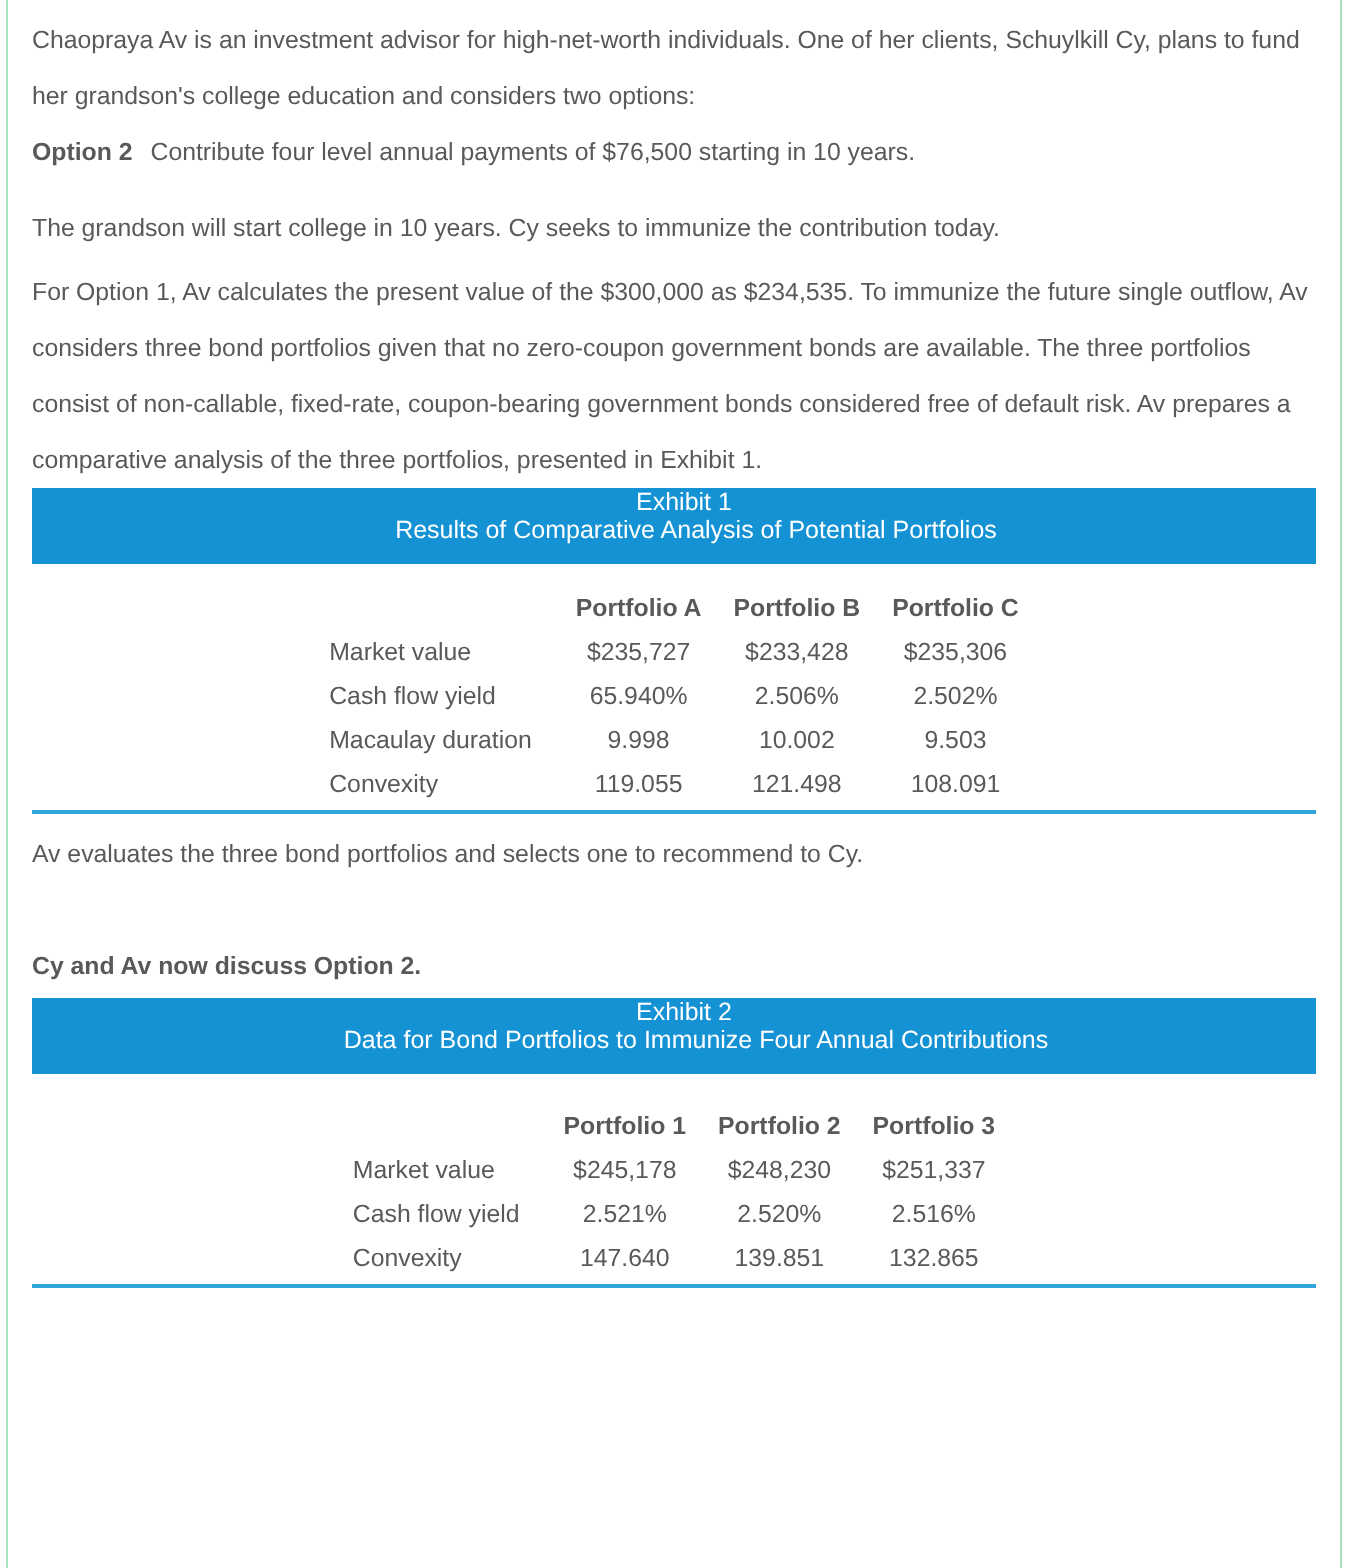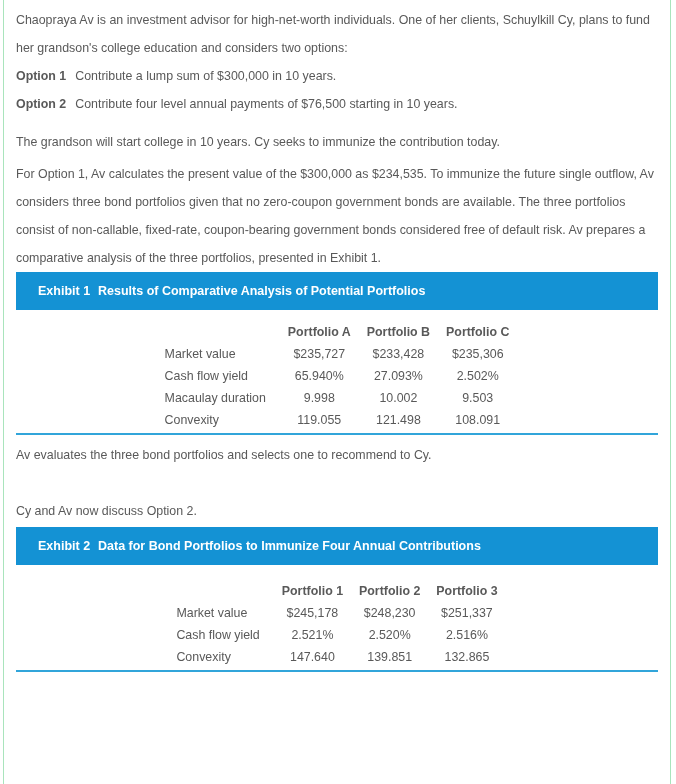--- a/index.html
+++ b/index.html
@@ -6,43 +6,40 @@
   html,body { width:676px; height:784px; background:#fff; overflow:hidden;
               font-family:"Liberation Sans","DejaVu Sans",sans-serif; }
   .page { margin-left:3px; width:668px; min-height:784px;
           border-left:1px solid #a9e4bc; border-right:1px solid #a9e4bc;
           padding:6px 12px 0 12px; }
   .para { font-size:12.4px; line-height:28px; color:#595959; }
   .option-row { font-size:12.4px; line-height:28px; color:#595959; }
   .option-row .opt-label { font-weight:bold; margin-right:9px; }
   .exhibit-bar { margin-top:0; height:38px; background:#1492d4; color:#ffffff;
                  display:flex; align-items:center; padding-left:22px;
-                 font-size:12.5px; font-weight:bold; }
+                 font-size:12.5px; font-weight:normal;flex-direction:column; }
   .exhibit-bar .ex-label { width:60px; flex:0 0 auto; }
   .exhibit-bar .ex-title { }
   .table-block { border-bottom:2px solid #31a5da; padding-bottom:2px; }
   table.exhibit-table { margin:13px auto 0; border-collapse:collapse;
                         font-size:12.4px; color:#595959; }
   table.exhibit-table th { font-weight:bold; padding:2px 8px 4px; text-align:center; }
   table.exhibit-table td { padding:4px 8px; text-align:center; line-height:14px; }
   table.exhibit-table td.rowlabel { text-align:left; padding-right:14px; }
-  .mt14 { margin-top:6px; } .mt28 { margin-top:28px; } .mt8 { margin-top:8px; }
+  .mt14 { margin-top:6px; } .mt28 { margin-top:28px;font-weight:bold; } .mt8 { margin-top:8px; }
   .mt10 { margin-top:10px; } .mt4 { margin-top:4px; } .mt2 { margin-top:2px; }
   table.t2 { margin-top:17px; }
 </style>
 </head>
 <body>
 
 <div class="page">
 
   <p class="para">Chaopraya Av is an investment advisor for high-net-worth individuals. One of her clients, Schuylkill Cy, plans to fund her grandson's college education and considers two options:</p>
 
-  <div class="option-row" style="margin-top:0">
-    <span class="opt-label">Option 1</span><span>Contribute a lump sum of $300,000 in 10 years.</span>
-  </div>
 
   <div class="option-row">
     <span class="opt-label">Option 2</span><span>Contribute four level annual payments of $76,500 starting in 10 years.</span>
   </div>
 
   <p class="para mt10">The grandson will start college in 10 years. Cy seeks to immunize the contribution today.</p>
 
   <p class="para mt4">For Option 1, Av calculates the present value of the $300,000 as $234,535. To immunize the future single outflow, Av considers three bond portfolios given that no zero-coupon government bonds are available. The three portfolios consist of non-callable, fixed-rate, coupon-bearing government bonds considered free of default risk. Av prepares a comparative analysis of the three portfolios, presented in Exhibit 1.</p>
 
   <div class="exhibit-bar">
@@ -63,21 +60,21 @@
       <tbody>
         <tr>
           <td class="rowlabel">Market value</td>
           <td>$235,727</td>
           <td>$233,428</td>
           <td>$235,306</td>
         </tr>
         <tr>
           <td class="rowlabel">Cash flow yield</td>
           <td>65.940%</td>
-          <td>27.093%</td>
+          <td>2.506%</td>
           <td>2.502%</td>
         </tr>
         <tr>
           <td class="rowlabel">Macaulay duration</td>
           <td>9.998</td>
           <td>10.002</td>
           <td>9.503</td>
         </tr>
         <tr>
           <td class="rowlabel">Convexity</td>

